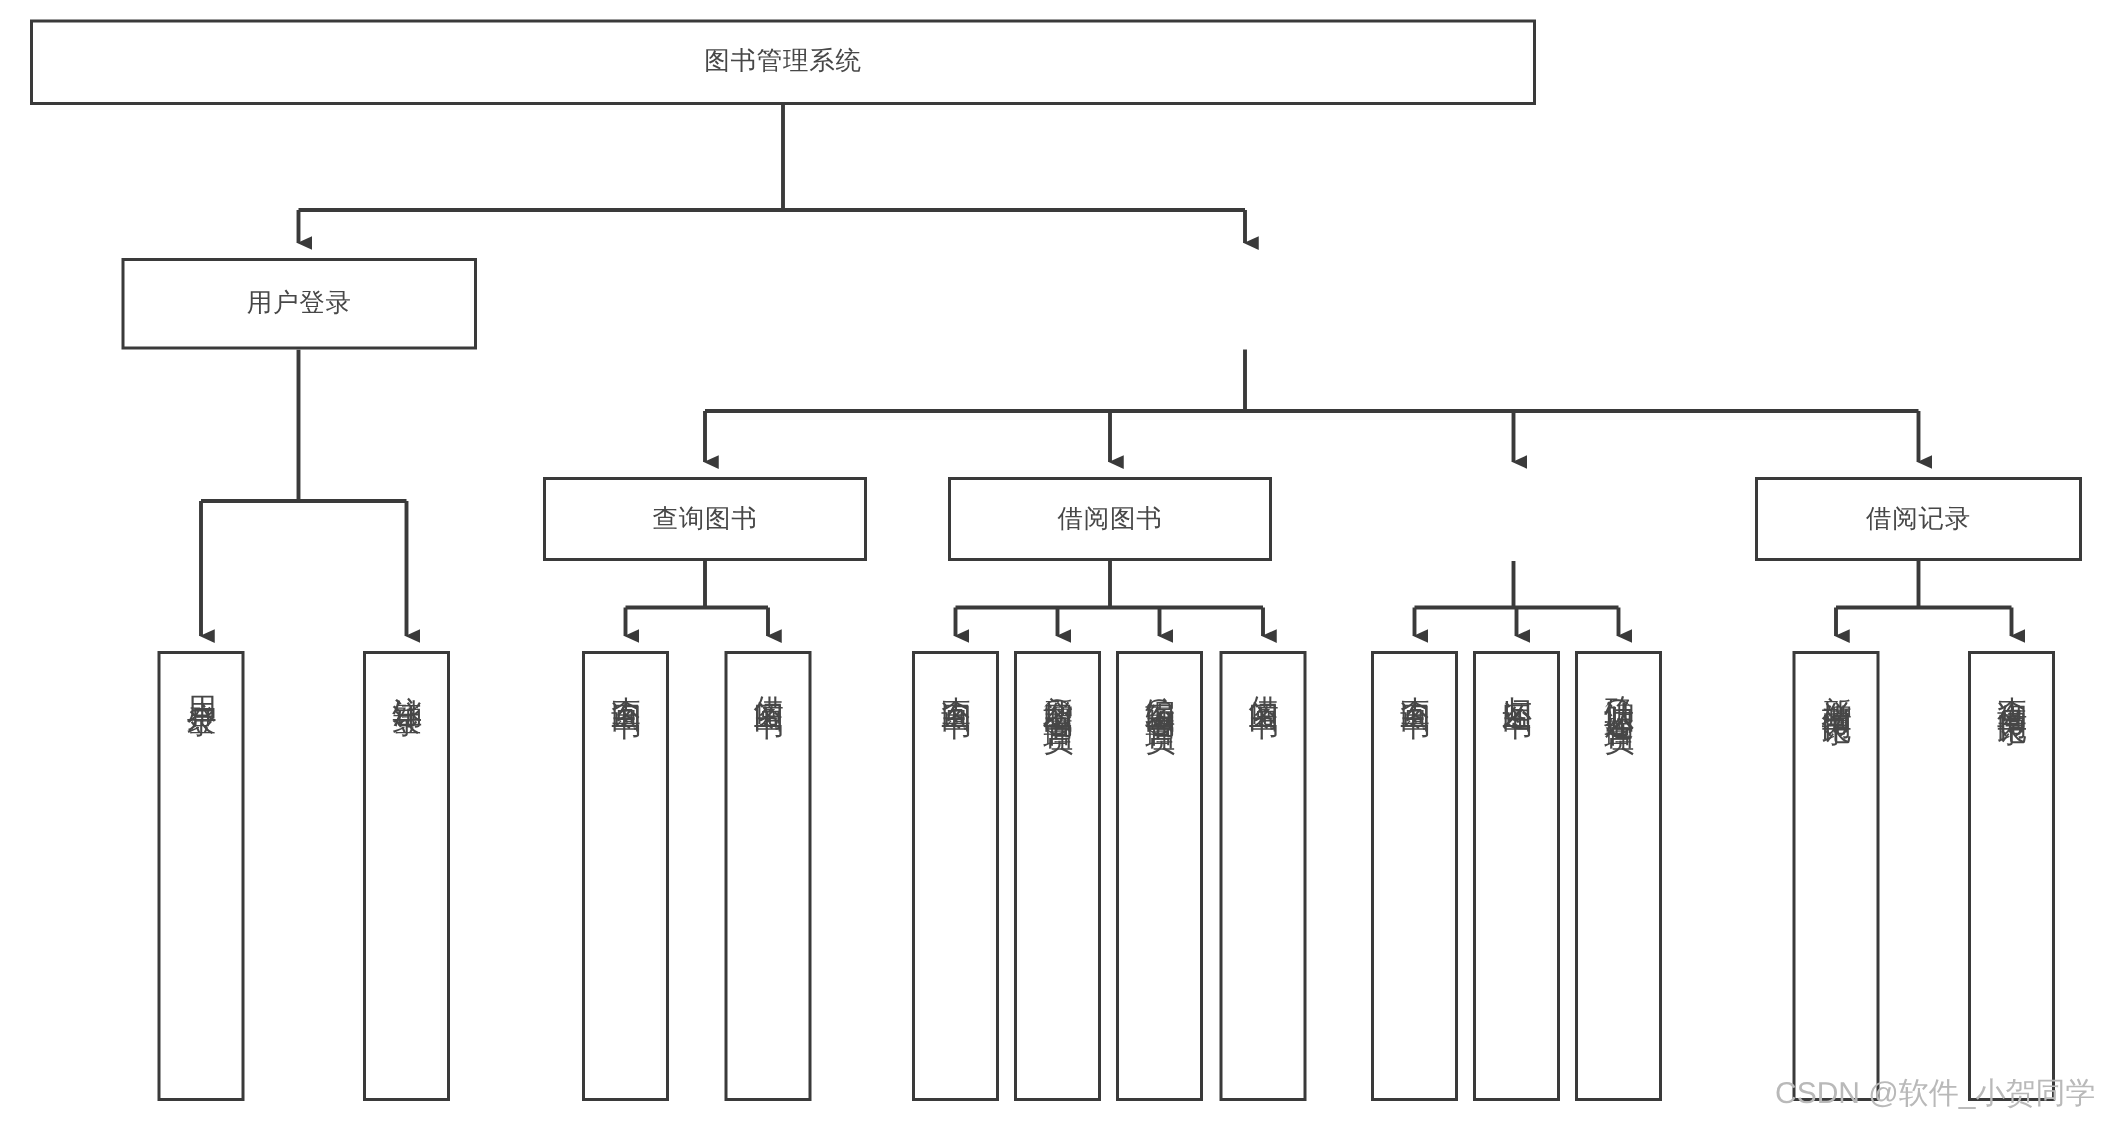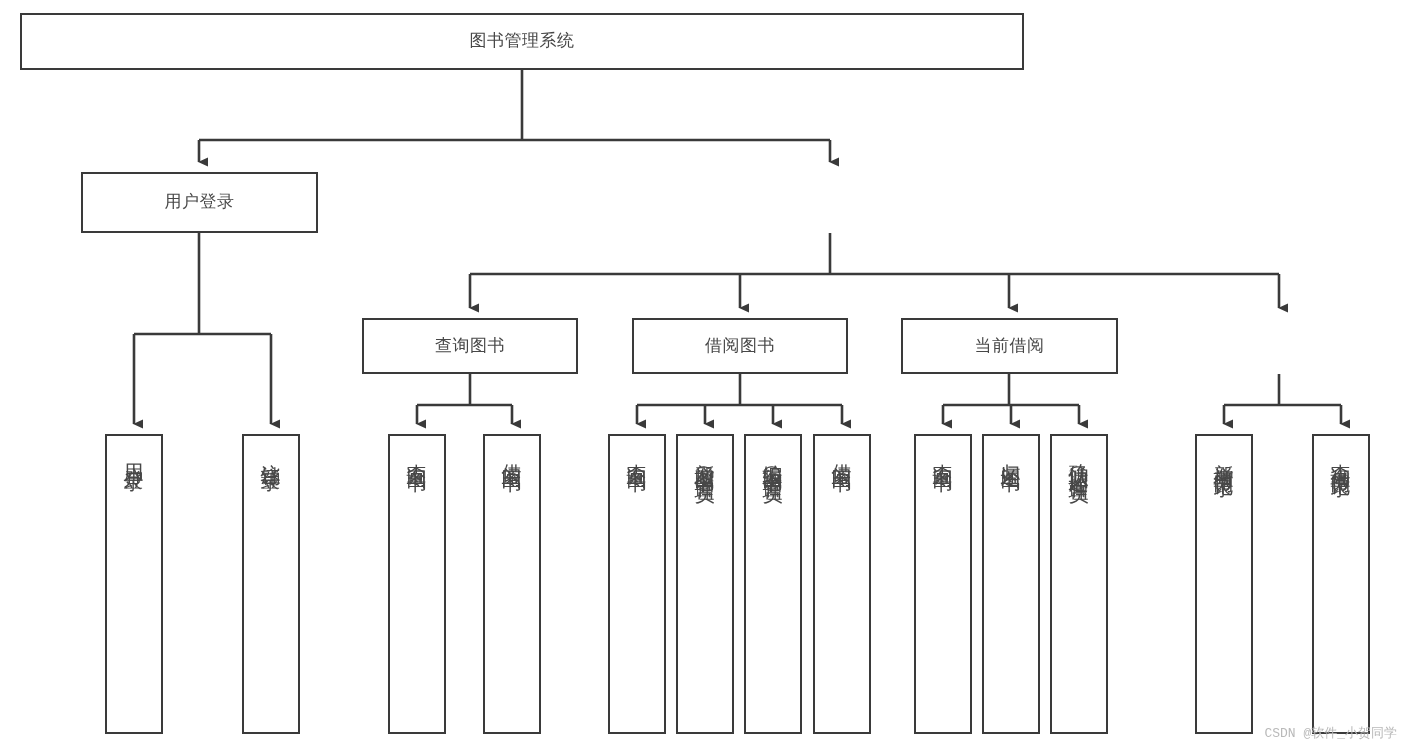--- a/index.html
+++ b/index.html
@@ -61,26 +61,26 @@
     font-size: 20px;
     letter-spacing: 3px;
     line-height: 1;
     white-space: nowrap;
   }
   
   #watermark {
     position: absolute;
     right: 8px;
     bottom: 5px;
-    font-size: 13px;
+    font-size: 20px;
     color: #b9b9b9;
     z-index: 9;
     white-space: nowrap;
     pointer-events: none;
-    font-family: Liberation Mono, monospace;
+    font-family: Liberation Sans, sans-serif;
   }
 </style>
 </head>
 <body>
 
 <div id="canvas">
 
   <svg id="diagram-svg" viewBox="0 0 1405 747" xmlns="http://www.w3.org/2000/svg">
     <defs>
       <marker id="arrow" viewBox="0 0 12 12" refX="6" refY="10" markerWidth="11" markerHeight="11" orient="auto-start-reverse" markerUnits="userSpaceOnUse">
@@ -140,22 +140,22 @@
   <div class="node horiz" style="left:81px; top:172px; width:237px; height:61px;">
     <span class="node-label">用户登录</span>
   </div>
 
   <div class="node horiz" style="left:362px; top:318px; width:216px; height:56px;">
     <span class="node-label">查询图书</span>
   </div>
   <div class="node horiz" style="left:632px; top:318px; width:216px; height:56px;">
     <span class="node-label">借阅图书</span>
   </div>
-  <div class="node horiz" style="left:901px; top:318px; width:217px; height:56px;">
-    <span class="node-label">当前借阅</span>
+  <div class="node horiz" style="left:1170px; top:318px; width:218px; height:56px;">
+    <span class="node-label">借阅记录</span>
   </div>
 
   <div class="node leaf" style="left:105px; top:434px; width:58px; height:300px;">
     <span class="node-label">用户登录</span>
   </div>
   <div class="node leaf" style="left:242px; top:434px; width:58px; height:300px;">
     <span class="node-label">注销登录</span>
   </div>
 
   <div class="node leaf" style="left:388px; top:434px; width:58px; height:300px;">

